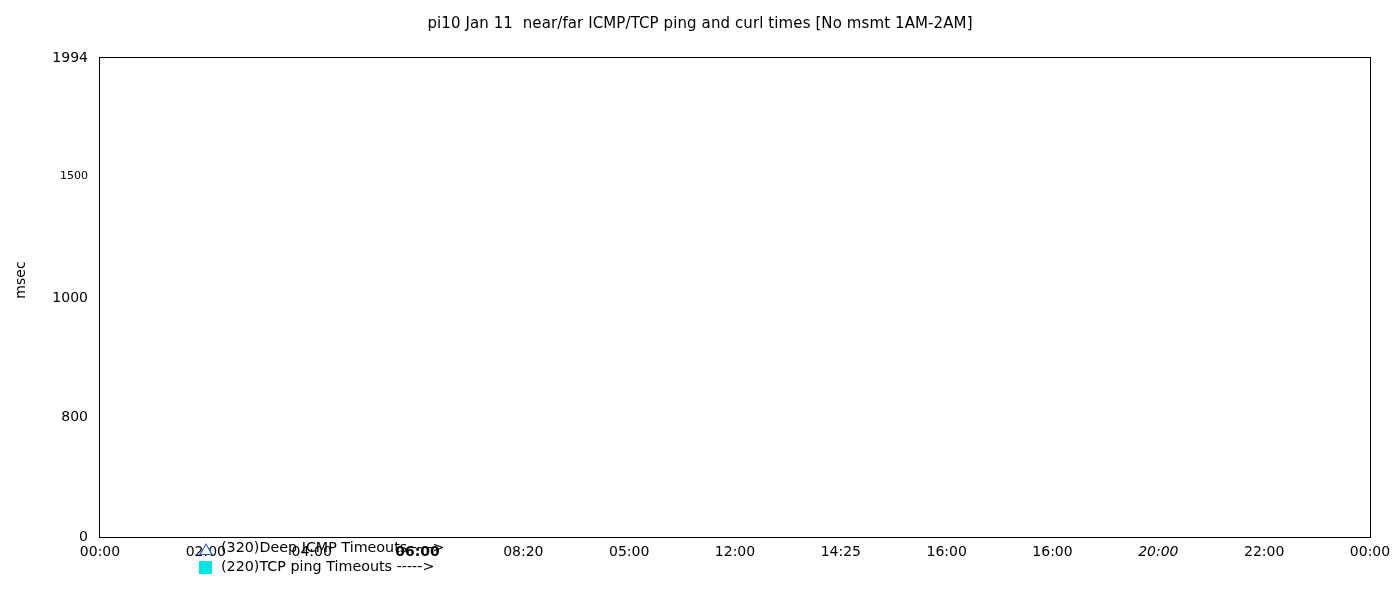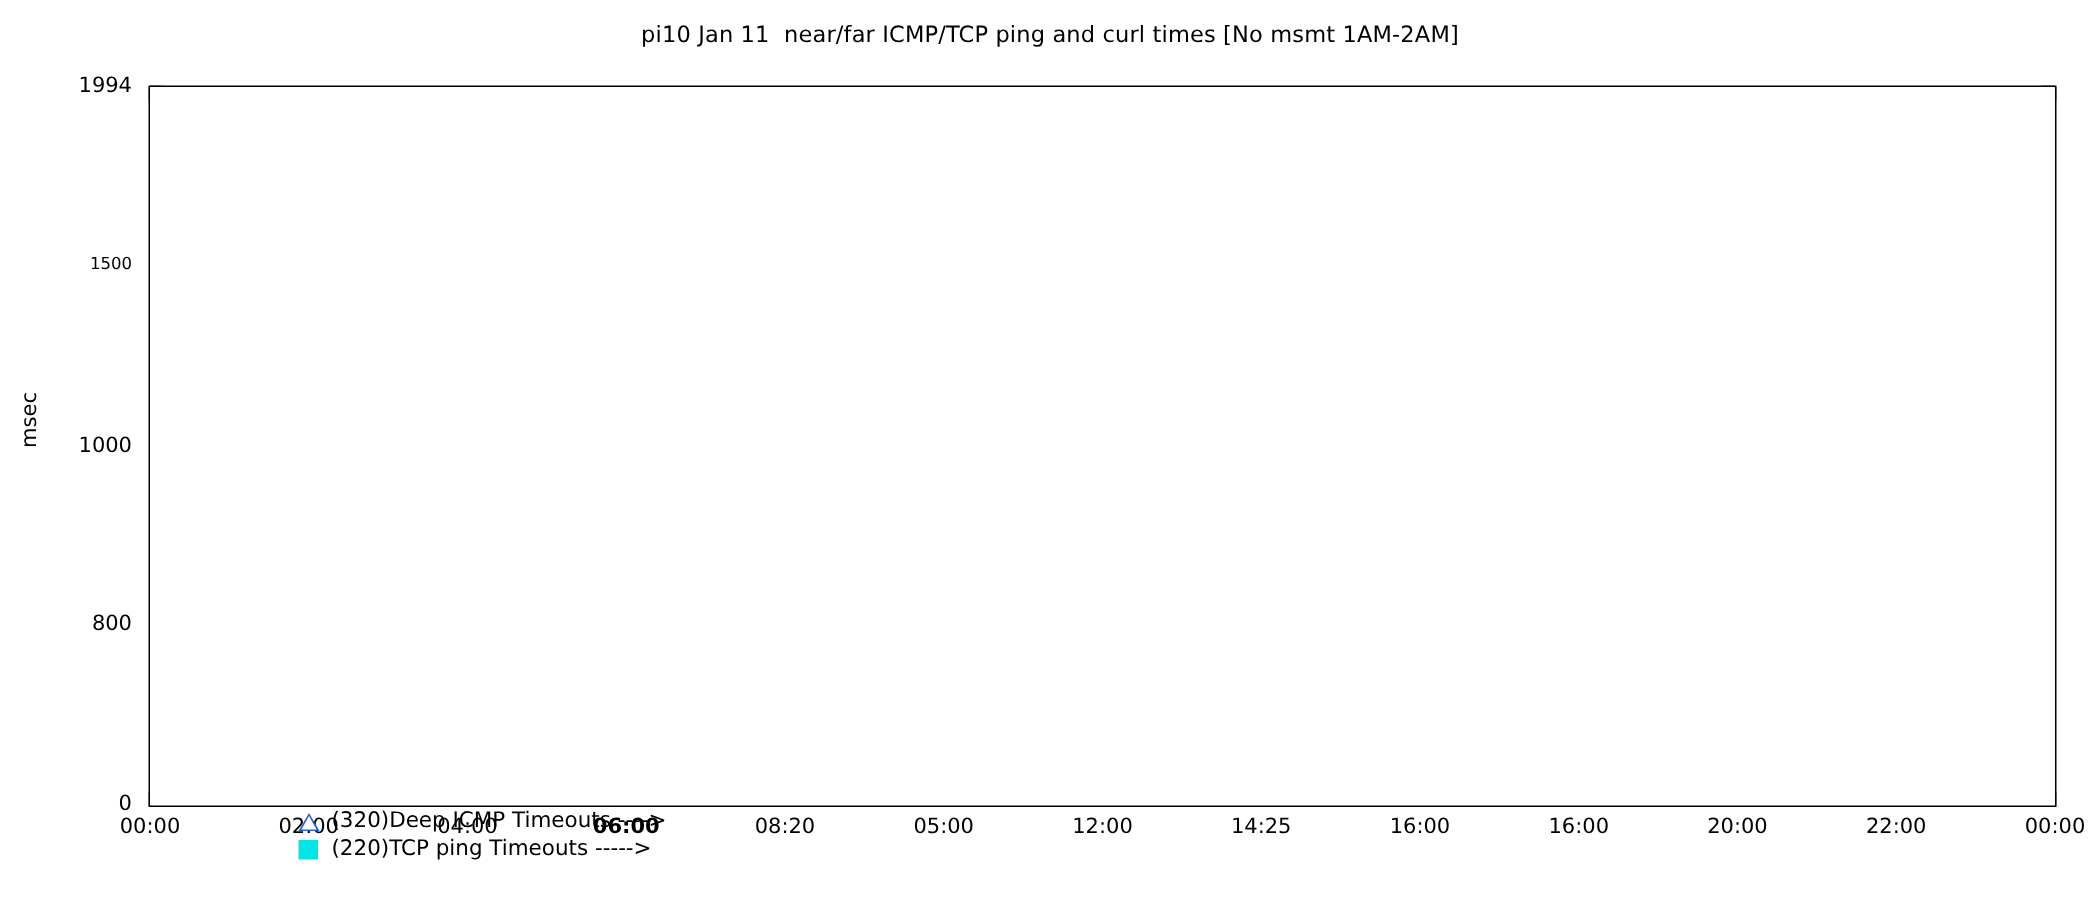--- a/index.html
+++ b/index.html
@@ -308,21 +308,21 @@
       <div class="abs tickmark" style="left: 734.3px; top: 58px; width: 1.4px; height: 9px;"></div>
       <div class="abs xtick" style="left: 840.833px;">14:25</div>
       <div class="abs tickmark" style="left: 840.133px; top: 528px; width: 1.4px; height: 9px;"></div>
       <div class="abs tickmark" style="left: 840.133px; top: 58px; width: 1.4px; height: 9px;"></div>
       <div class="abs xtick" style="left: 946.667px;">16:00</div>
       <div class="abs tickmark" style="left: 945.967px; top: 528px; width: 1.4px; height: 9px;"></div>
       <div class="abs tickmark" style="left: 945.967px; top: 58px; width: 1.4px; height: 9px;"></div>
       <div class="abs xtick" style="left: 1052.5px;">16:00</div>
       <div class="abs tickmark" style="left: 1051.8px; top: 528px; width: 1.4px; height: 9px;"></div>
       <div class="abs tickmark" style="left: 1051.8px; top: 58px; width: 1.4px; height: 9px;"></div>
-      <div class="abs xtick" style="left: 1158.33px;">20:00</div>
+      <div class="abs xtick" style="left: 1158.33px; font-style: italic;">20:00</div>
       <div class="abs tickmark" style="left: 1157.63px; top: 528px; width: 1.4px; height: 9px;"></div>
       <div class="abs tickmark" style="left: 1157.63px; top: 58px; width: 1.4px; height: 9px;"></div>
       <div class="abs xtick" style="left: 1264.17px;">22:00</div>
       <div class="abs tickmark" style="left: 1263.47px; top: 528px; width: 1.4px; height: 9px;"></div>
       <div class="abs tickmark" style="left: 1263.47px; top: 58px; width: 1.4px; height: 9px;"></div>
       <div class="abs xtick" style="left: 1370px;">00:00</div>
       <div class="abs tickmark" style="left: 1369.3px; top: 528px; width: 1.4px; height: 9px;"></div>
       <div class="abs tickmark" style="left: 1369.3px; top: 58px; width: 1.4px; height: 9px;"></div>
     </div>
 

